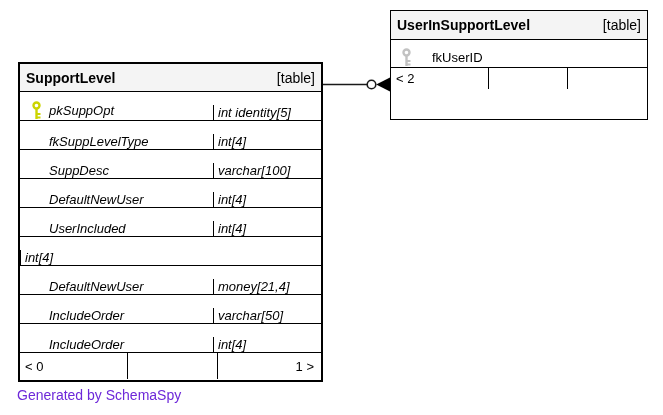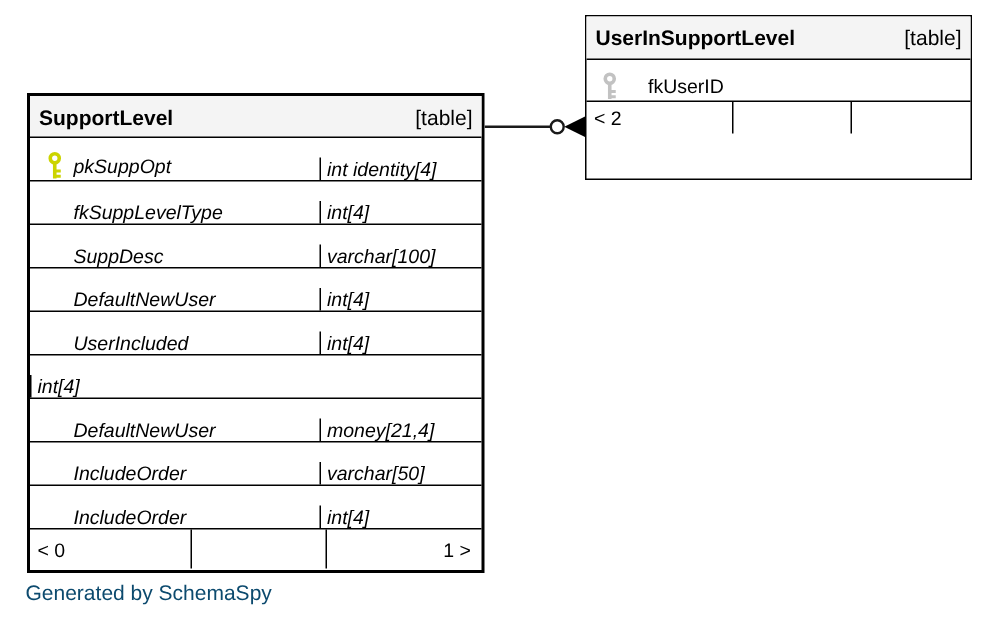--- a/index.html
+++ b/index.html
@@ -55,21 +55,21 @@
   #t-userinsupportlevel .fcell.f1{width:97px;padding-left:5px;}
   #t-userinsupportlevel .fcell.f2{width:79px;}
   #t-userinsupportlevel .fcell.f3{flex:1;}
 
   .key-icon svg{display:block;}
   .key-primary{stroke:var(--primary-key);}
   .key-foreign{stroke:var(--foreign-key);}
 
   #relationship{position:absolute;left:323px;top:74px;width:67px;height:21px;}
 
-  #generated-by{position:absolute;left:17px;top:387px;font-size:14px;color:#0c4a6e;}
+  #generated-by{position:absolute;left:17px;top:387px;font-size:14px;color:#6d28d9;}
 </style>
 </head>
 <body>
 
 <div class="canvas">
 
   <div class="db-table focused" id="t-supportlevel">
     <div class="tbl-header">
       <span class="tbl-title">SupportLevel</span>
       <span class="tbl-badge">[table]</span>
@@ -80,21 +80,21 @@
         <span class="icon-slot key-icon">
           <svg width="11" height="19" viewBox="0 0 11 19" fill="none">
             <circle class="key-primary" cx="5.5" cy="4.5" r="3" stroke-width="2.4"></circle>
             <line class="key-primary" x1="5.5" y1="7.5" x2="5.5" y2="18" stroke-width="2.4"></line>
             <line class="key-primary" x1="5.5" y1="13" x2="9.5" y2="13" stroke-width="2"></line>
             <line class="key-primary" x1="5.5" y1="16.5" x2="9.5" y2="16.5" stroke-width="2"></line>
           </svg>
         </span>
         <span class="colname">pkSuppOpt</span>
       </div>
-      <div class="cell-type">int identity[4]</div>
+      <div class="cell-type">int identity[5]</div>
     </div>
 
     <div class="tbl-row">
       <div class="cell-name">
         <span class="icon-slot"></span>
         <span class="colname">fkSuppLevelType</span>
       </div>
       <div class="cell-type">int[4]</div>
     </div>
 

